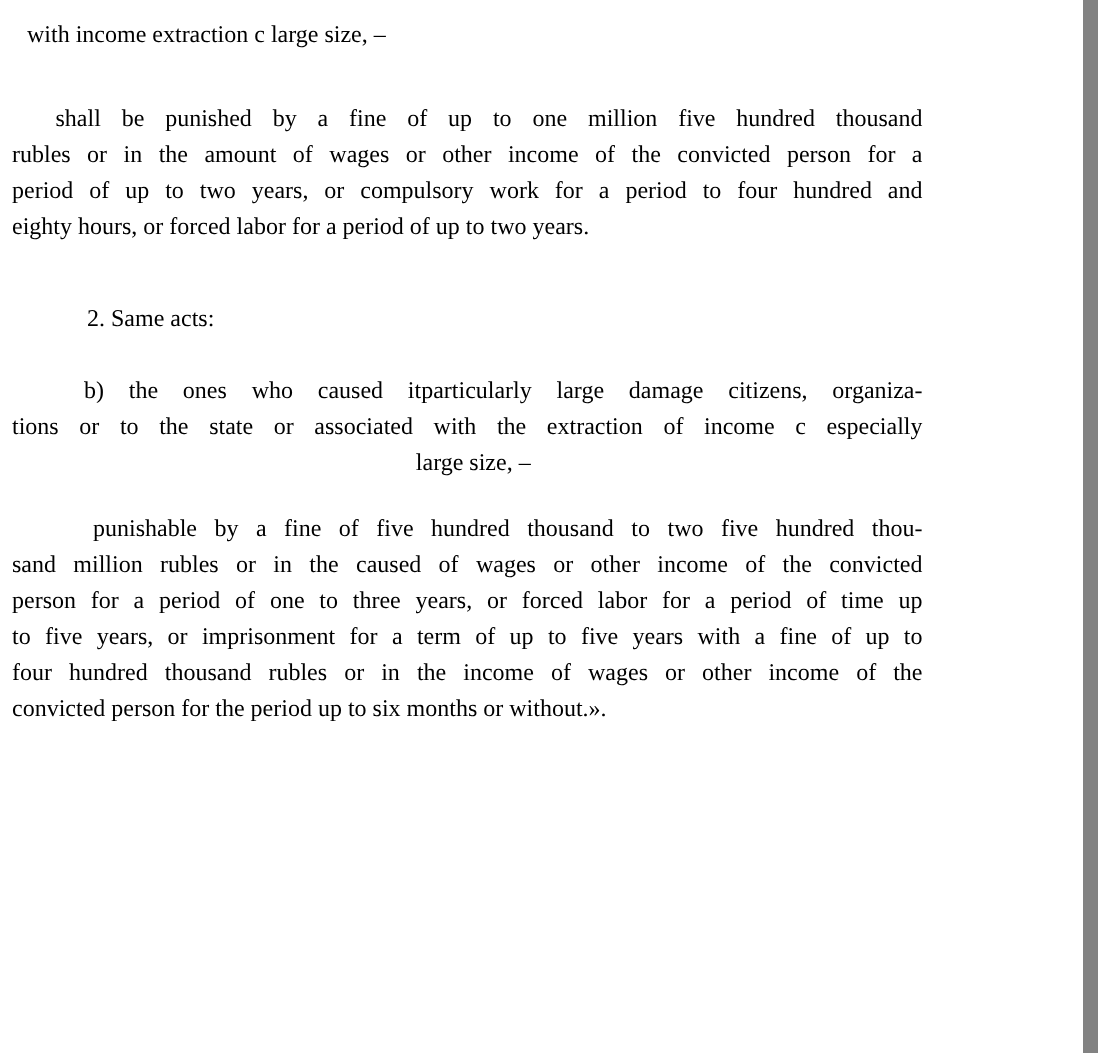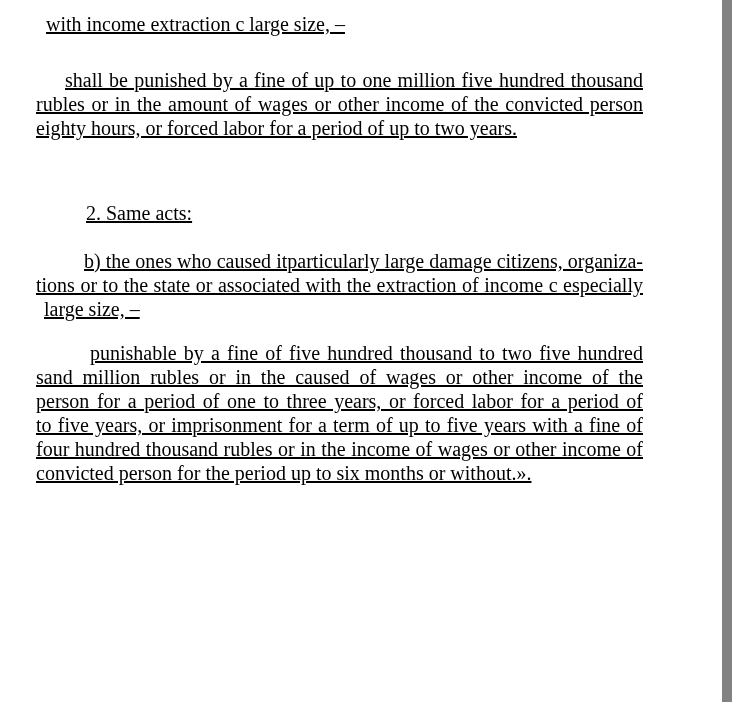--- a/index.html
+++ b/index.html
@@ -14,40 +14,39 @@
     overflow: hidden;
     font-family: "Liberation Serif", "DejaVu Serif", serif;
     color: #000000;
   }
   .page {
     position: absolute;
     inset: 0;
   }
   .blk {
     position: absolute;
-    left: 36px;
+    left: 8px;
     width: 607px;
     box-sizing: border-box;
-    font-size: 20px;
+    font-size: 16px;
     line-height: 24px;
-    text-decoration: underline;
   }
   .line {
     height: 24px;
     overflow: hidden;
     box-sizing: border-box;
     width: 100%;
   }
   
   .j {
     text-align: justify;
     text-align-last: justify;
   }
   .bold { font-weight: bold; }
-  .i8  { padding-left: 8px; }
+  .i8  { padding-left: 8px; text-align: center; }
   .i10 { padding-left: 10px; }
   .i29 { padding-left: 29px; }
   .i48 { padding-left: 48px; }
   .i50 { padding-left: 50px; }
   .i54 { padding-left: 54px; }
   .i56 { padding-left: 56px; }
   .b1 { top: 12px; }
   .b2 { top: 36px; margin-top: 32px; }
   .b3 { top: 201px; }
   .b4 { top: 225px; }
@@ -69,20 +68,21 @@
 
 <div class="page">
 
   <div class="blk b1">
     <div class="line i10">with income extraction c large size, –</div>
   </div>
 
   <div class="blk b2">
     <div class="line j i29">shall be punished by a fine of up to one million five hundred thousand</div>
     <div class="line j">rubles or in the amount of wages or other income of the convicted person for a</div>
+    <div class="line j">period of up to two years, or compulsory work for a period to four hundred and</div>
     <div class="line">eighty hours, or forced labor for a period of up to two years.</div>
   </div>
 
   <div class="blk b3">
     <div class="line i50">2. Same acts:</div>
   </div>
 
 
   <div class="blk b5">
     <div class="line j i48">b) the ones who caused itparticularly large damage citizens, organiza-</div>

